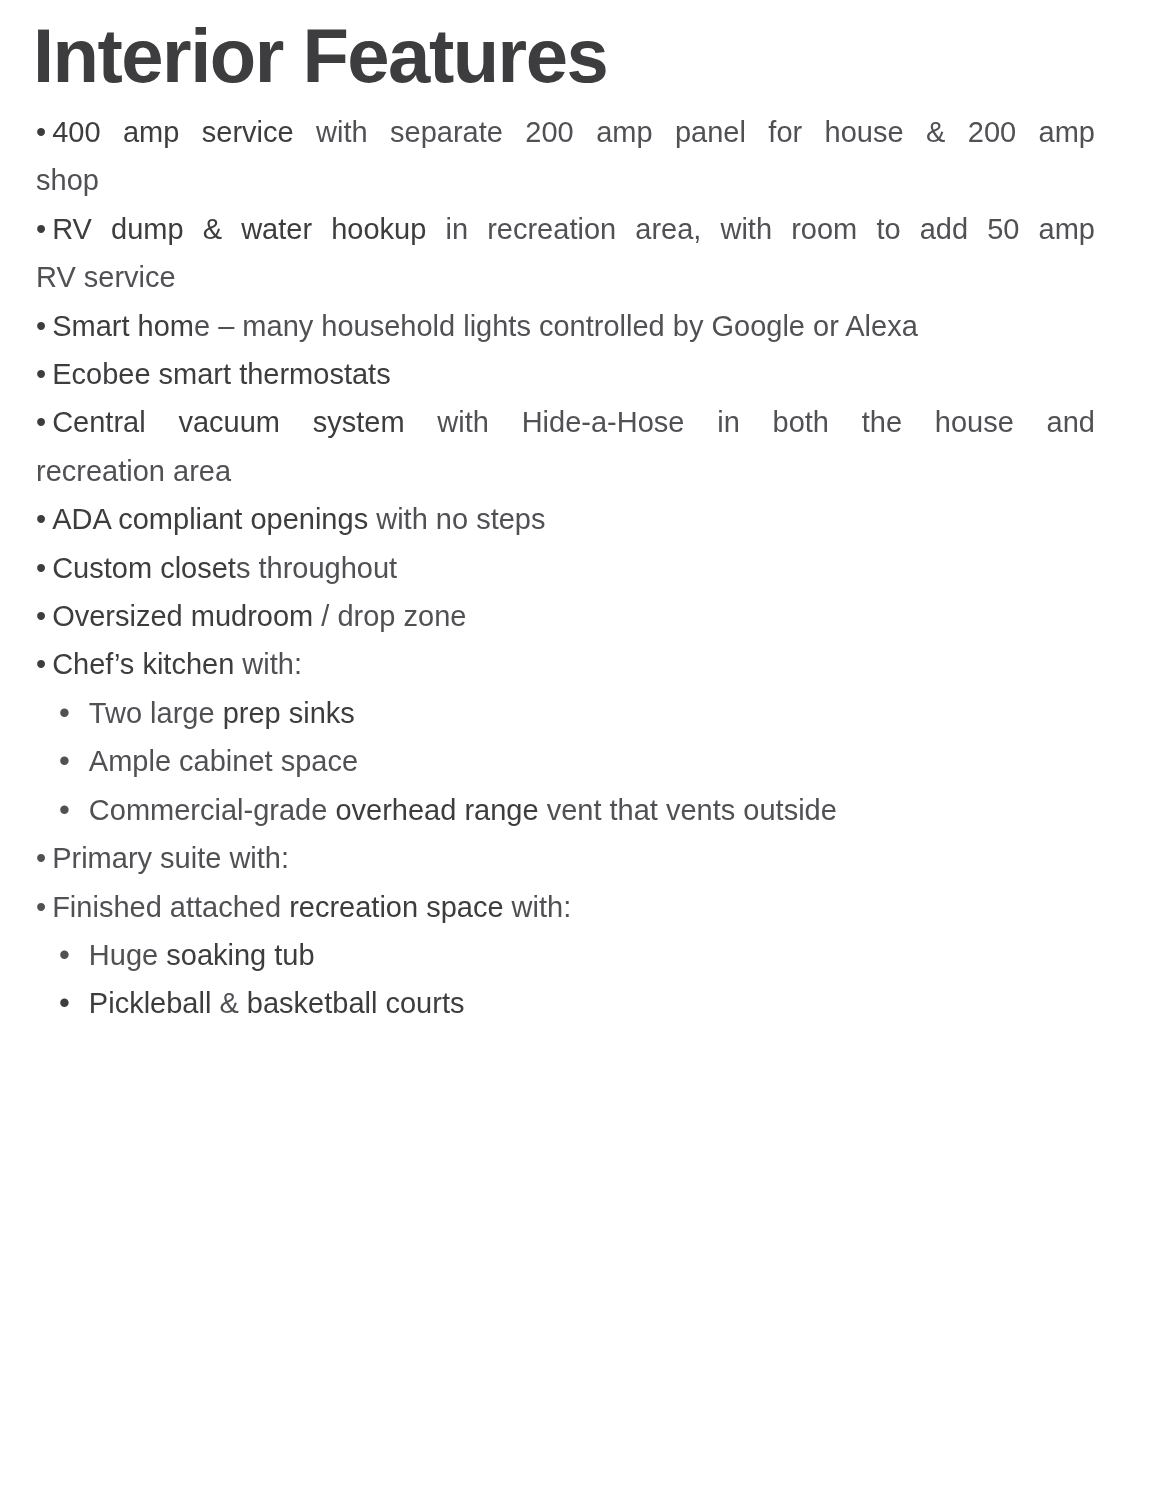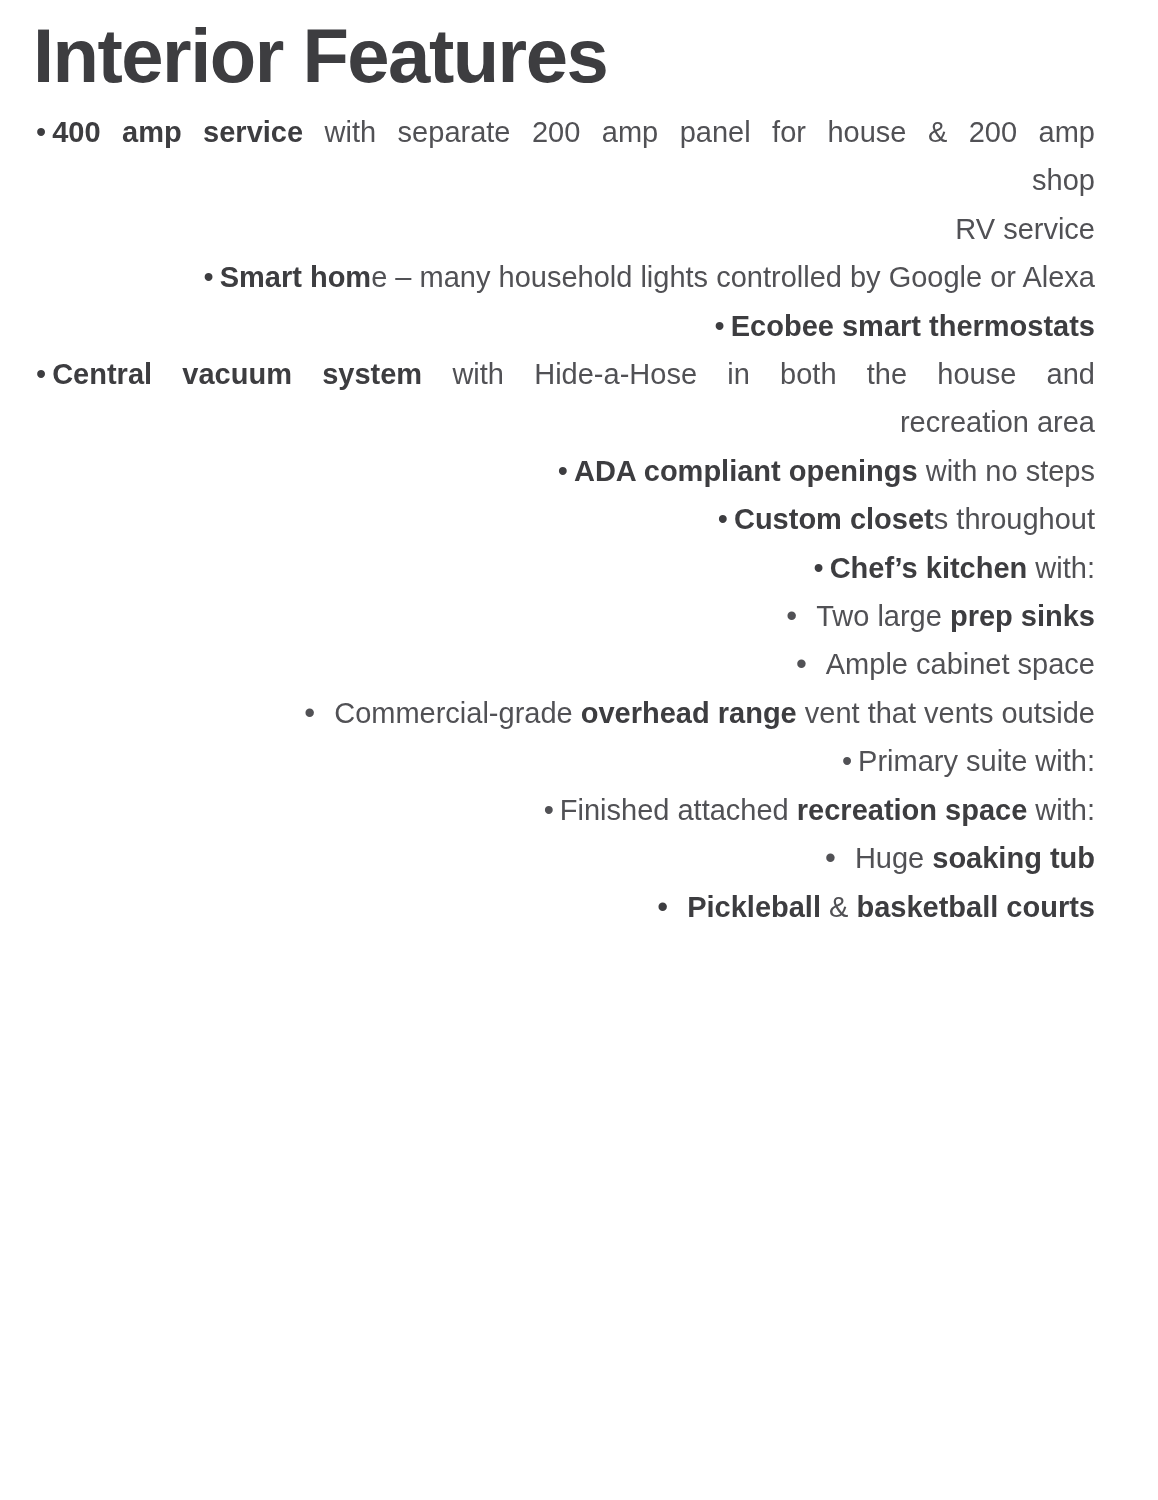--- a/index.html
+++ b/index.html
@@ -27,57 +27,61 @@
     letter-spacing:-1.5px;
     color:var(--bold-color);
   }
   .list{
     font-size:29px;
     line-height:48.4px;
     color:var(--regular-color);
   }
   .item{margin:0;}
   .item.lvl1{padding-left:23px;}
-  .line{white-space:normal;text-align:right;}
+  .line{white-space:normal;}
   .line.just{text-align:justify;text-align-last:justify;}
   .bullet{display:inline-block;color:var(--bold-color);}
   .lvl0 .bullet{margin-right:6px;}
   .lvl1 .bullet{margin-right:19px;font-size:31px;}
   .bullet.light{color:var(--regular-color);}
-  .b{font-weight:bold;color:var(--bold-color);}
+  .b{font-weight:normal;color:var(--bold-color);}
   .r{color:var(--regular-color);}
 </style>
 </head>
 <body>
 
 <div class="page">
   <h1 class="title">Interior Features</h1>
   <div class="list" id="feature-list">
       <div class="item lvl0">
         <div class="line just"><span class="bullet">•</span><span class="b">400 amp service</span><span class="r"> with separate 200 amp panel for house &amp; 200 amp</span></div>
         <div class="line"><span class="r">shop</span></div>
       </div>
       <div class="item lvl0">
+        <div class="line just"><span class="bullet">•</span><span class="b">RV dump &amp; water hookup</span><span class="r"> in recreation area, with room to add 50 amp</span></div>
         <div class="line"><span class="r">RV service</span></div>
       </div>
       <div class="item lvl0">
         <div class="line"><span class="bullet">•</span><span class="b">Smart hom</span><span class="r">e – many household lights controlled by Google or Alexa</span></div>
       </div>
       <div class="item lvl0">
         <div class="line"><span class="bullet">•</span><span class="b">Ecobee smart thermostats</span></div>
       </div>
       <div class="item lvl0">
         <div class="line just"><span class="bullet">•</span><span class="b">Central vacuum system</span><span class="r"> with Hide-a-Hose in both the house and</span></div>
         <div class="line"><span class="r">recreation area</span></div>
       </div>
       <div class="item lvl0">
         <div class="line"><span class="bullet">•</span><span class="b">ADA compliant openings</span><span class="r"> with no steps</span></div>
       </div>
       <div class="item lvl0">
         <div class="line"><span class="bullet">•</span><span class="b">Custom closet</span><span class="r">s throughout</span></div>
+      </div>
+      <div class="item lvl0">
+        <div class="line"><span class="bullet">•</span><span class="b">Oversized mudroom</span><span class="r"> / drop zone</span></div>
       </div>
       <div class="item lvl0">
         <div class="line"><span class="bullet">•</span><span class="b">Chef’s kitchen</span><span class="r"> with:</span></div>
       </div>
       <div class="item lvl1">
         <div class="line"><span class="bullet light">•</span><span class="r">Two large </span><span class="b">prep sinks</span></div>
       </div>
       <div class="item lvl1">
         <div class="line"><span class="bullet light">•</span><span class="r">Ample cabinet space</span></div>
       </div>

